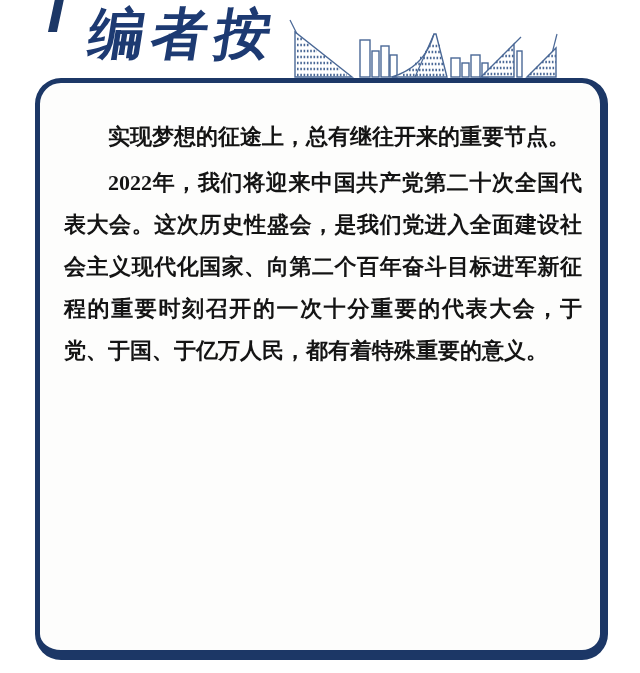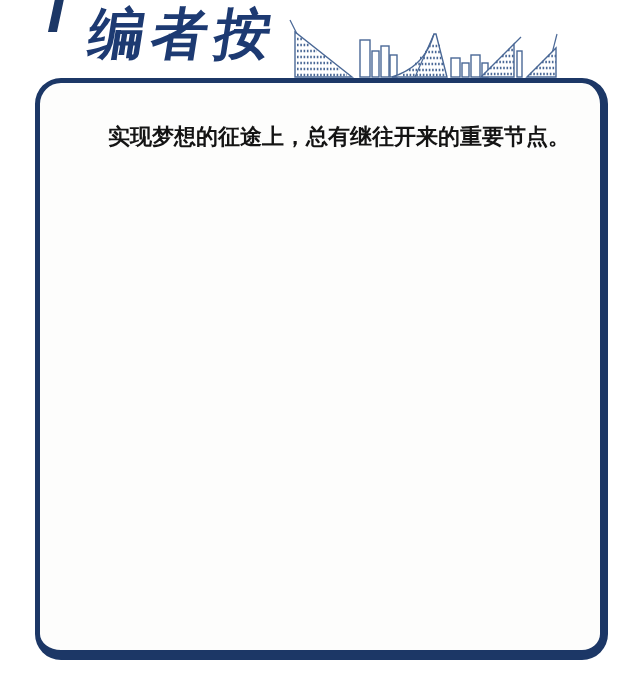--- a/index.html
+++ b/index.html
@@ -102,16 +102,17 @@
     <path class="outline" d="M243 71 L272 42 L272 71 Z"></path>
     <line class="hatch" x1="264" y1="50" x2="272" y2="50"></line>
     <line class="hatch" x1="258" y1="56" x2="272" y2="56"></line>
     <line class="hatch" x1="252" y1="62" x2="272" y2="62"></line>
     <line class="hatch" x1="246" y1="68" x2="272" y2="68"></line>
   </svg>
 
   <div class="card">
     <div class="card-text">
       <p>实现梦想的征途上，总有继往开来的重要节点。</p>
+      <p>2022年，我们将迎来中国共产党第二十次全国代表大会。这次历史性盛会，是我们党进入全面建设社会主义现代化国家、向第二个百年奋斗目标进军新征程的重要时刻召开的一次十分重要的代表大会，于党、于国、于亿万人民，都有着特殊重要的意义。</p>
     </div>
   </div>
 
 </div>
 
 </body></html>

